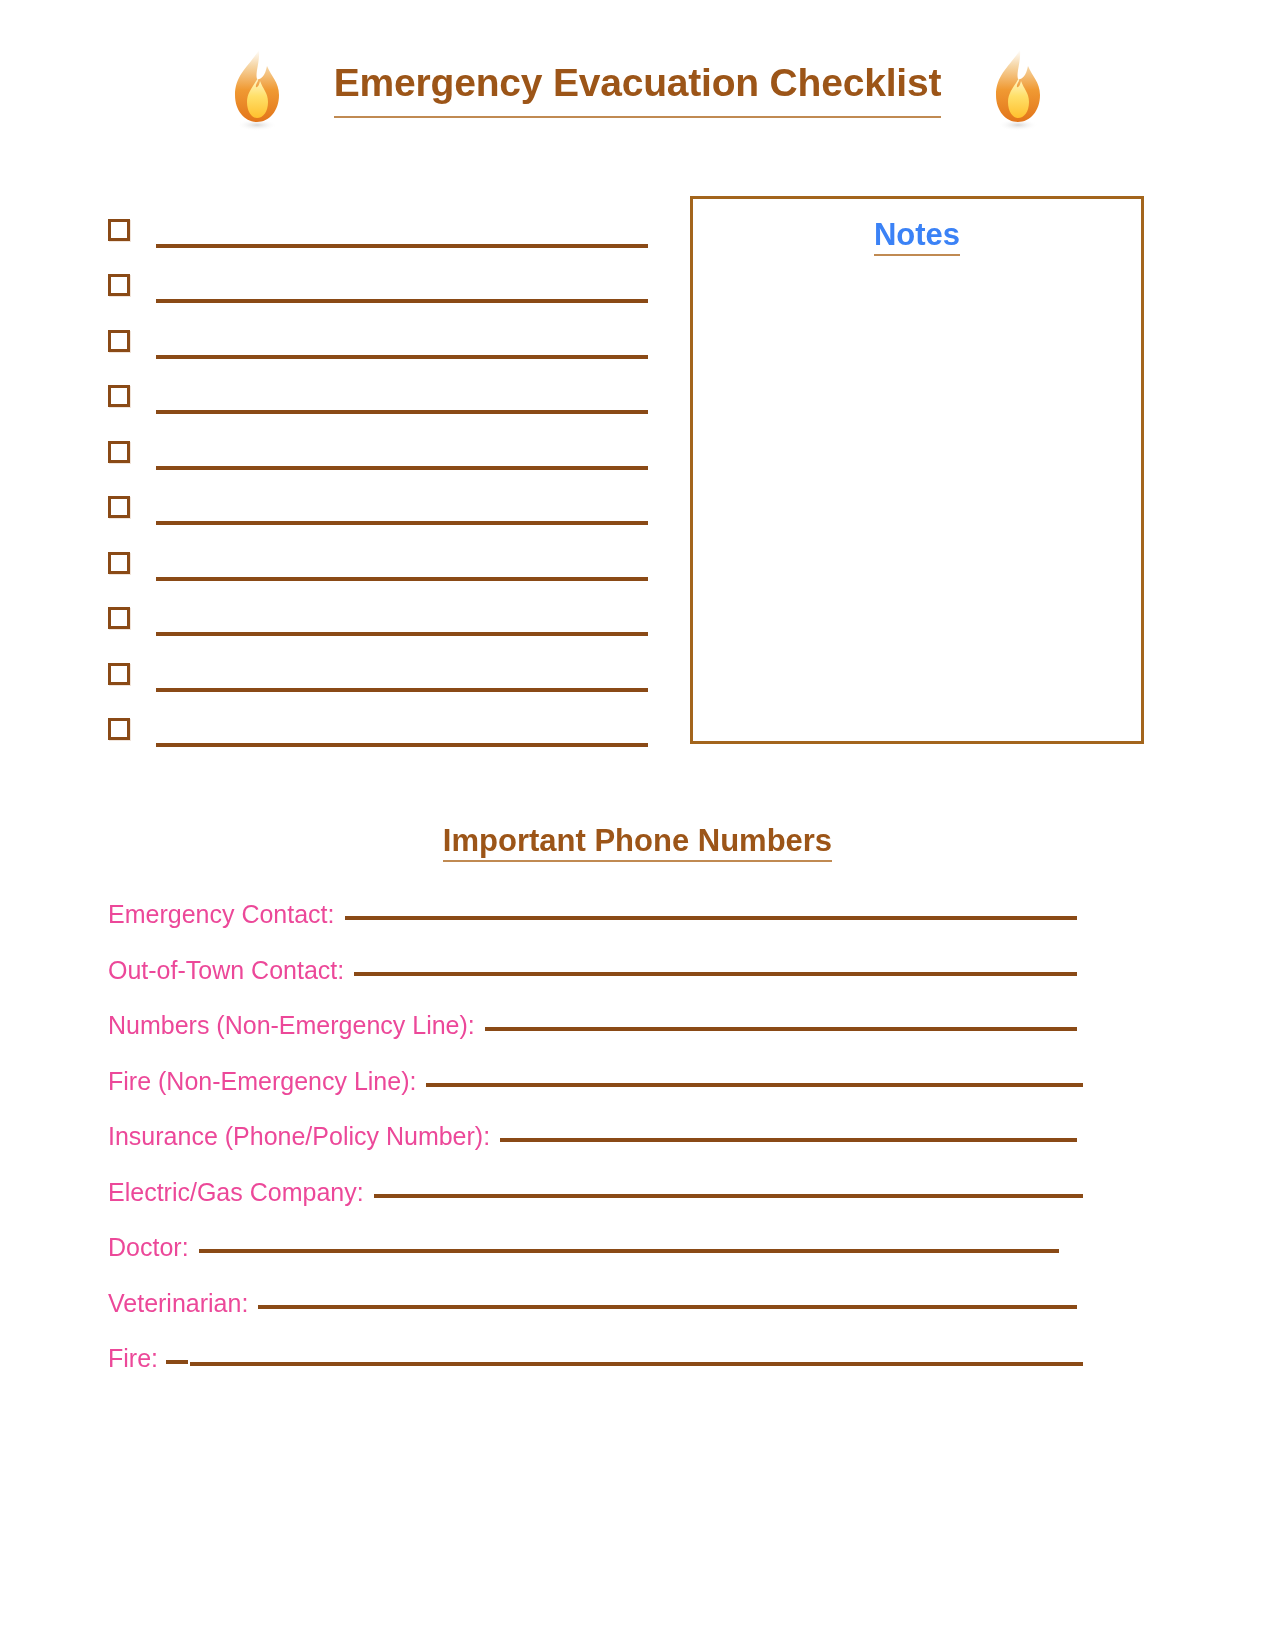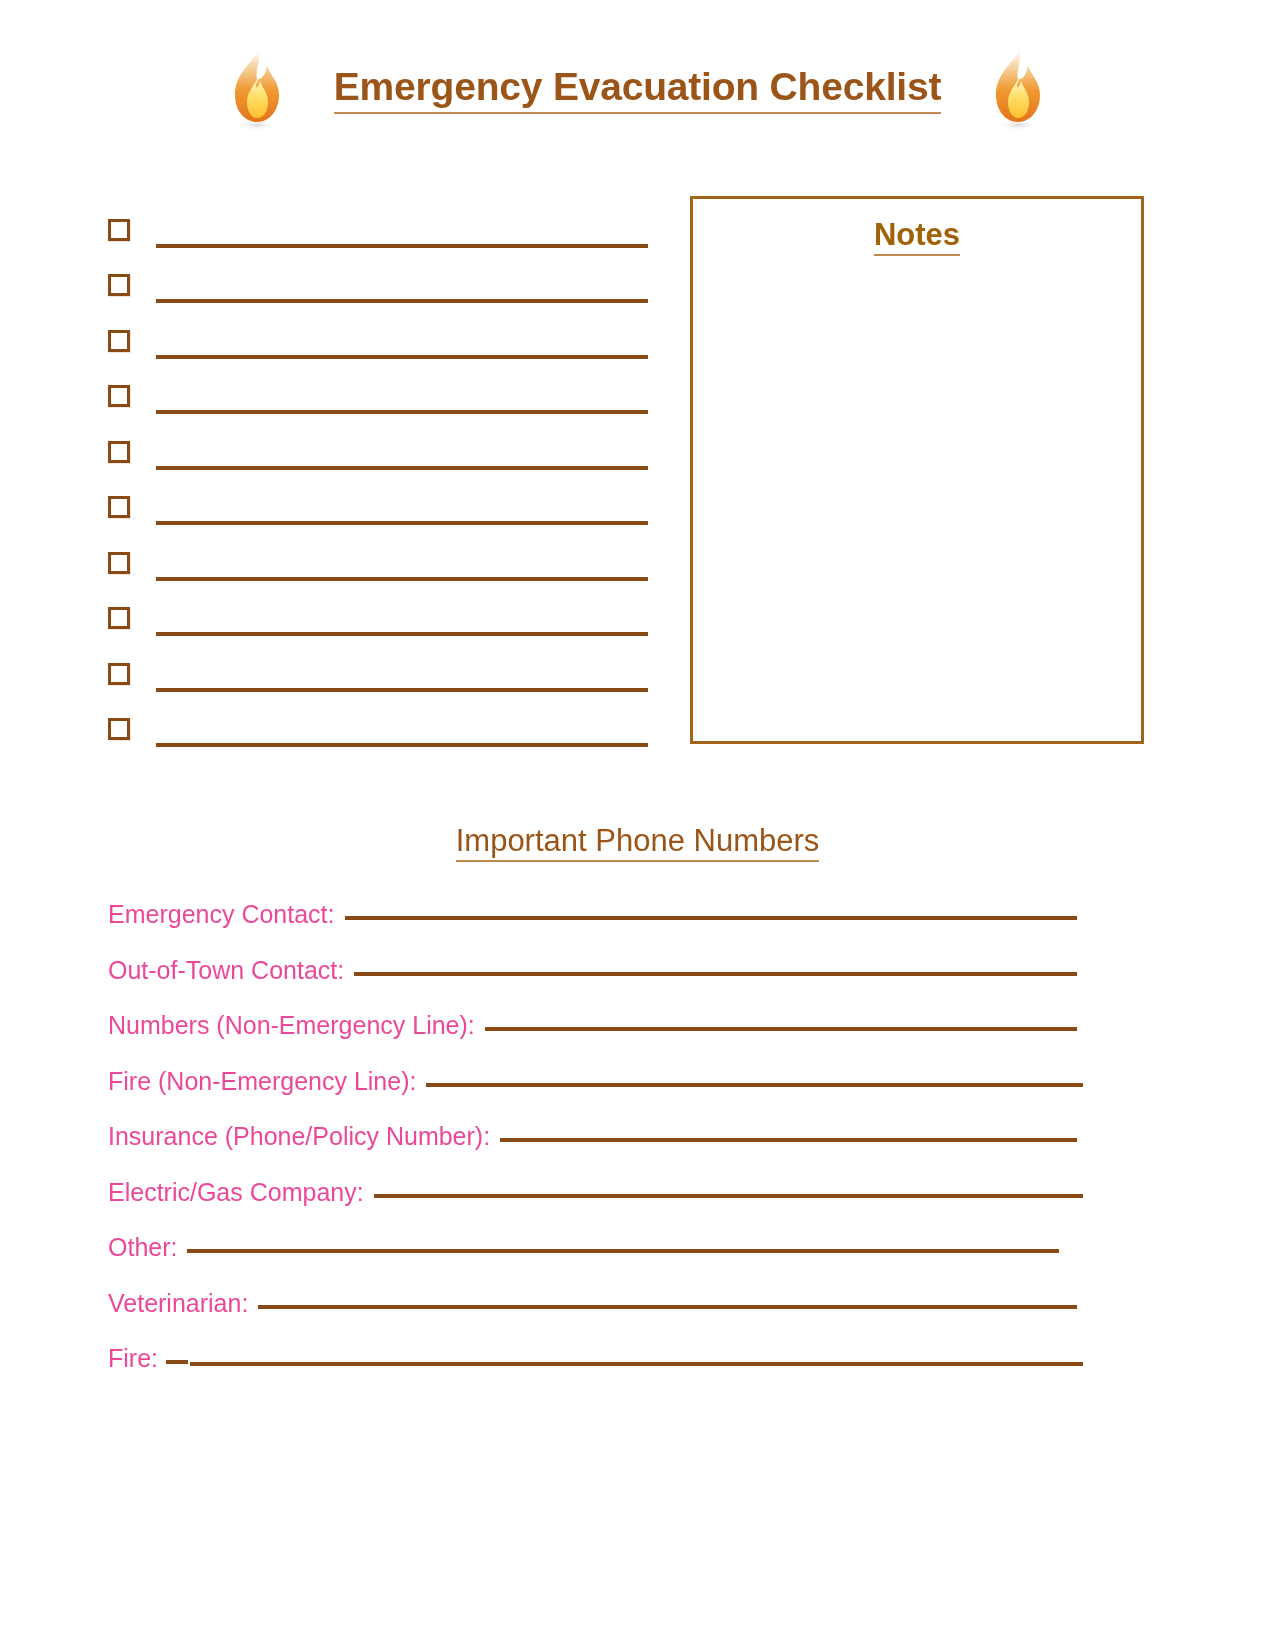--- a/index.html
+++ b/index.html
@@ -39,21 +39,21 @@
     height: 84px;
     display: block;
     flex: 0 0 auto;
   }
   .doc-title {
     font-size: 39px;
     font-weight: bold;
     letter-spacing: -0.2px;
     color: #9C5518;
     border-bottom: 2px solid #c08a52;
-    padding-bottom: 3px;
+    padding-bottom: 11px;
     line-height: 1.1;
     white-space: nowrap;
   }
 
   
   .checklist {
     position: absolute;
     left: 108px;
     top: 196px;
     width: 540px;
@@ -88,38 +88,38 @@
     width: 454px;
     height: 548px;
     border: 3px solid #a3651c;
     box-sizing: border-box;
     background: #ffffff;
   }
   .notes-title {
     text-align: center;
     font-size: 31px;
     font-weight: bold;
-    color: #a16207;
+    color: #3b82f6;
     margin-top: 19px;
     line-height: 1.1;
   }
   .notes-title span {
     border-bottom: 2px solid #c08a52;
     padding-bottom: 2px;
   }
 
   
   .phone-heading {
     position: absolute;
     left: 0;
     top: 822px;
     width: 1275px;
     text-align: center;
     font-size: 31px;
-    font-weight: normal;
+    font-weight: bold;
     color: #9C5518;
     line-height: 1.2;
   }
   .phone-heading span {
     border-bottom: 2px solid #c08a52;
     padding-bottom: 2px;
   }
 
   .phone-list {
     position: absolute;
@@ -304,21 +304,21 @@
       <span class="phone-label">Insurance (Phone/Policy Number):</span>
       <span class="phone-rule"></span>
     </div>
 
     <div class="phone-row">
       <span class="phone-label">Electric/Gas Company:</span>
       <span class="phone-rule"></span>
     </div>
 
     <div class="phone-row shorter">
-      <span class="phone-label">Other:</span>
+      <span class="phone-label">Doctor:</span>
       <span class="phone-rule"></span>
     </div>
 
 
     <div class="phone-row shortest">
       <span class="phone-label">Veterinarian:</span>
       <span class="phone-rule"></span>
     </div>
 
     <div class="phone-row other">

